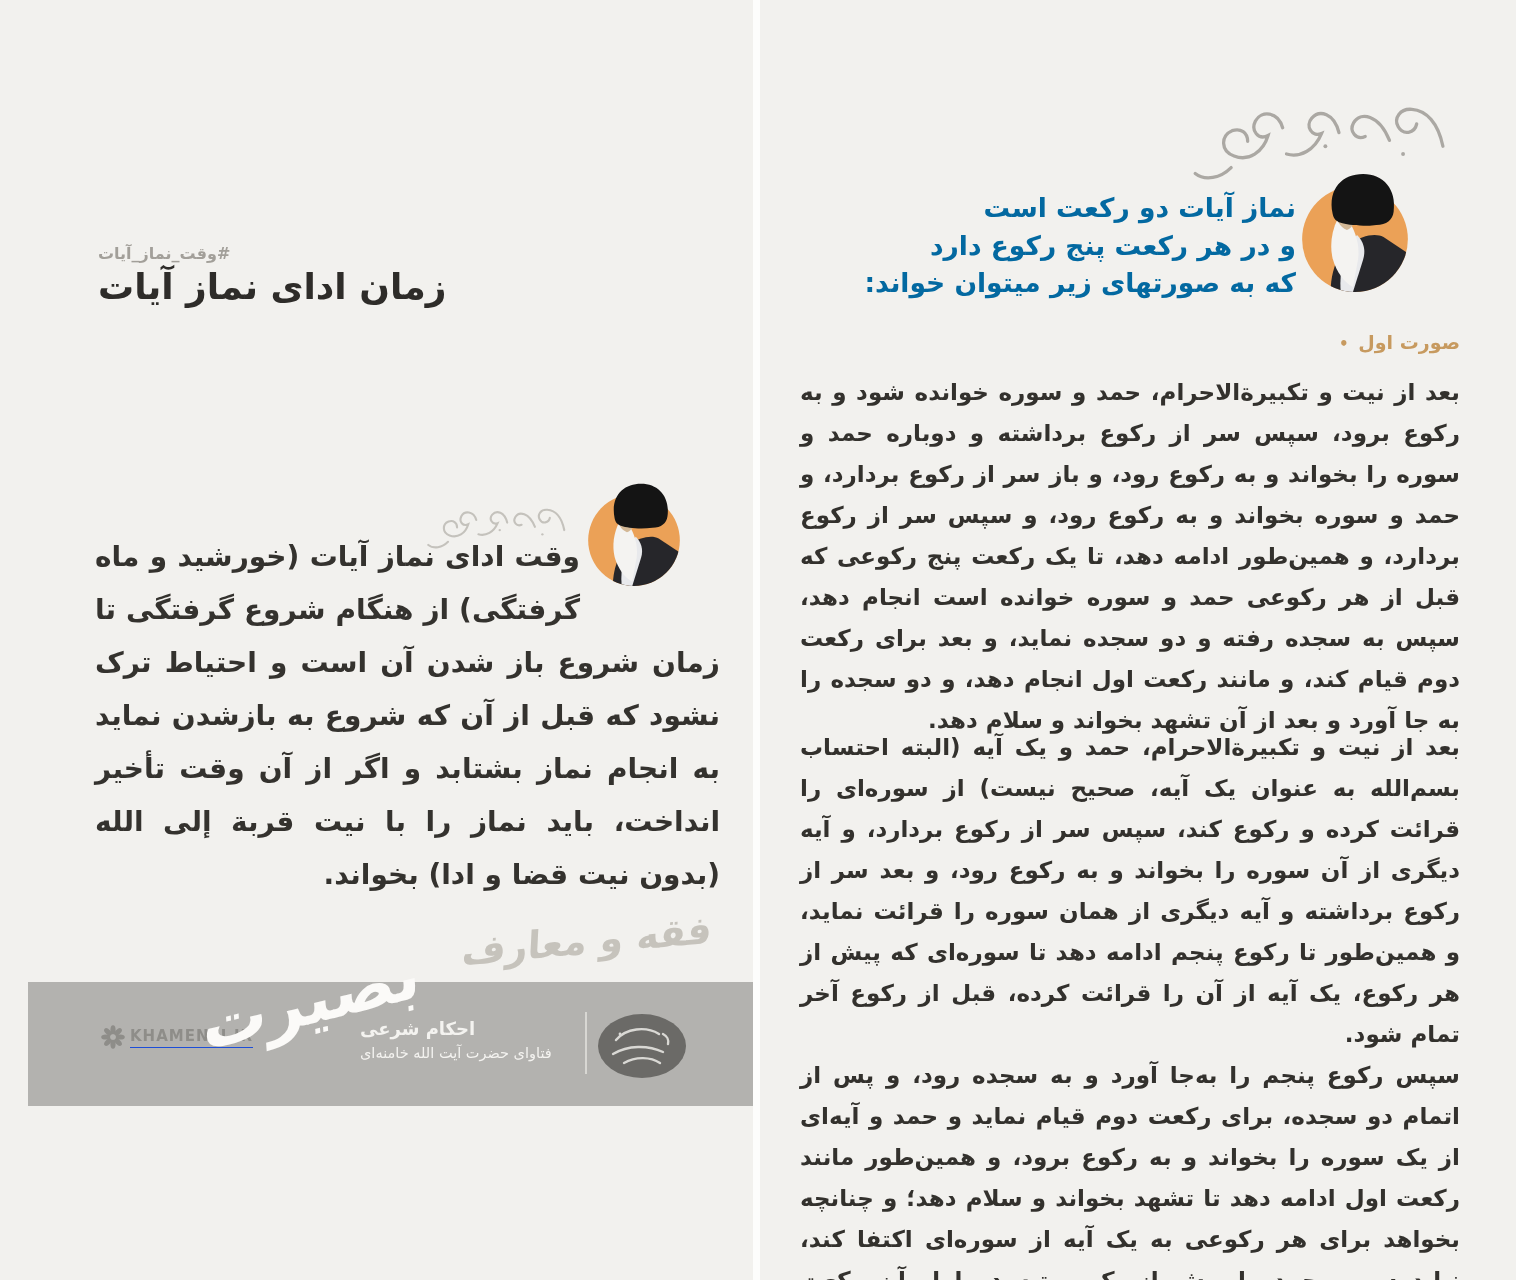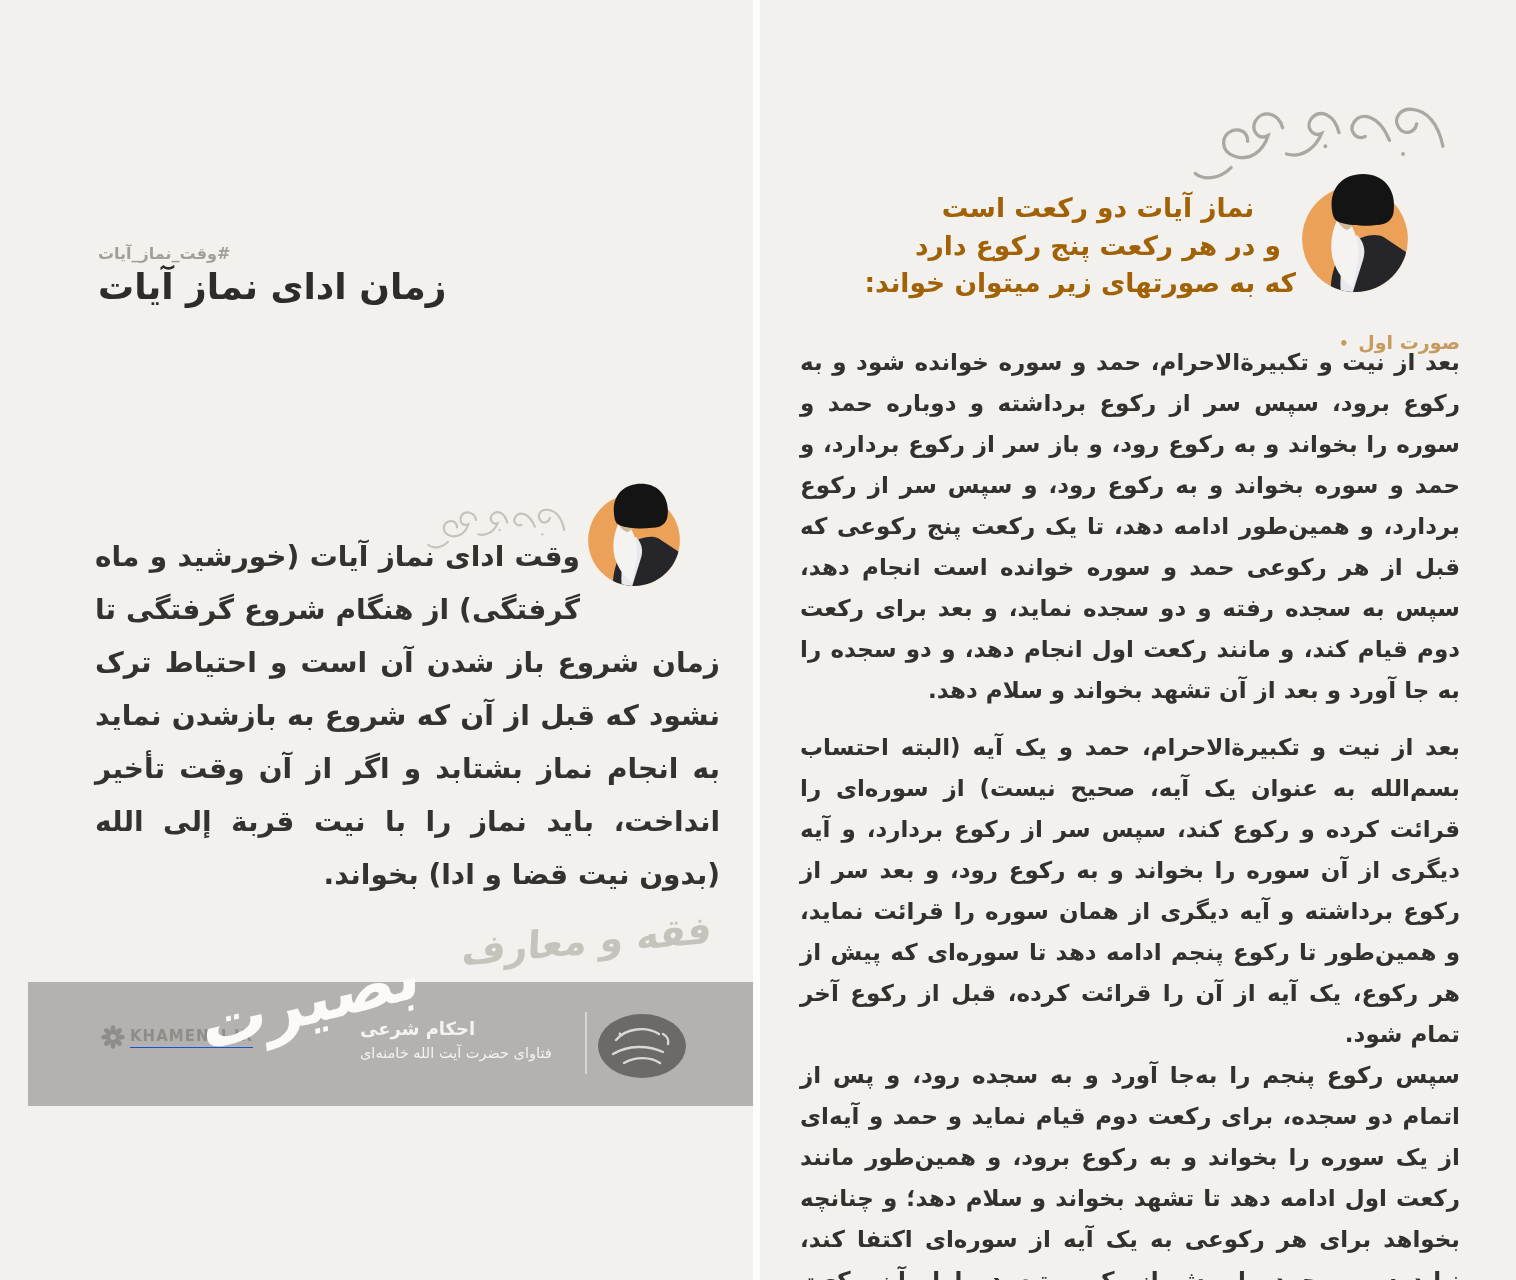--- a/index.html
+++ b/index.html
@@ -73,39 +73,39 @@
     position:absolute;left:196px;top:962px;width:230px;
     direction:rtl;text-align:center;white-space:nowrap;
     font-size:66px;font-weight:bold;color:#fbfaf8;
     transform:rotate(-14deg) skewX(-10deg);
     z-index:5;
   }
   
   .avatar{position:absolute;}
   .intro{
     position:absolute;left:900px;top:189px;width:396px;
-    direction:rtl;text-align:center;
-    font-size:26.5px;font-weight:bold;color:#a16207;line-height:37.5px;
+    direction:rtl;text-align:right;
+    font-size:26.5px;font-weight:bold;color:#0369a1;line-height:37.5px;
   }
   .intro div{white-space:nowrap;}
   .col-head{
     position:absolute;left:800px;width:660px;
     direction:rtl;text-align:right;
     font-size:19px;font-weight:bold;color:#c79a5f;
   }
   .col-head .dot{font-size:15px;margin-right:3px;}
   .h1{top:331px;}
   .h2{top:696px;}
   .col-p{
     position:absolute;left:800px;width:660px;
     direction:rtl;text-align:justify;
     font-size:23px;line-height:41px;font-weight:bold;color:#33312d;
   }
   .col-p p{margin:0;}
-  .p1{top:342px;}
+  .p1{top:372px;}
   .p2{top:727px;}
 </style>
 </head>
 <body>
 
 <div class="canvas">
 
   <div class="hashtag">#وقت_نماز_آیات</div>
   <div class="page-title">زمان ادای نماز آیات</div>
 

